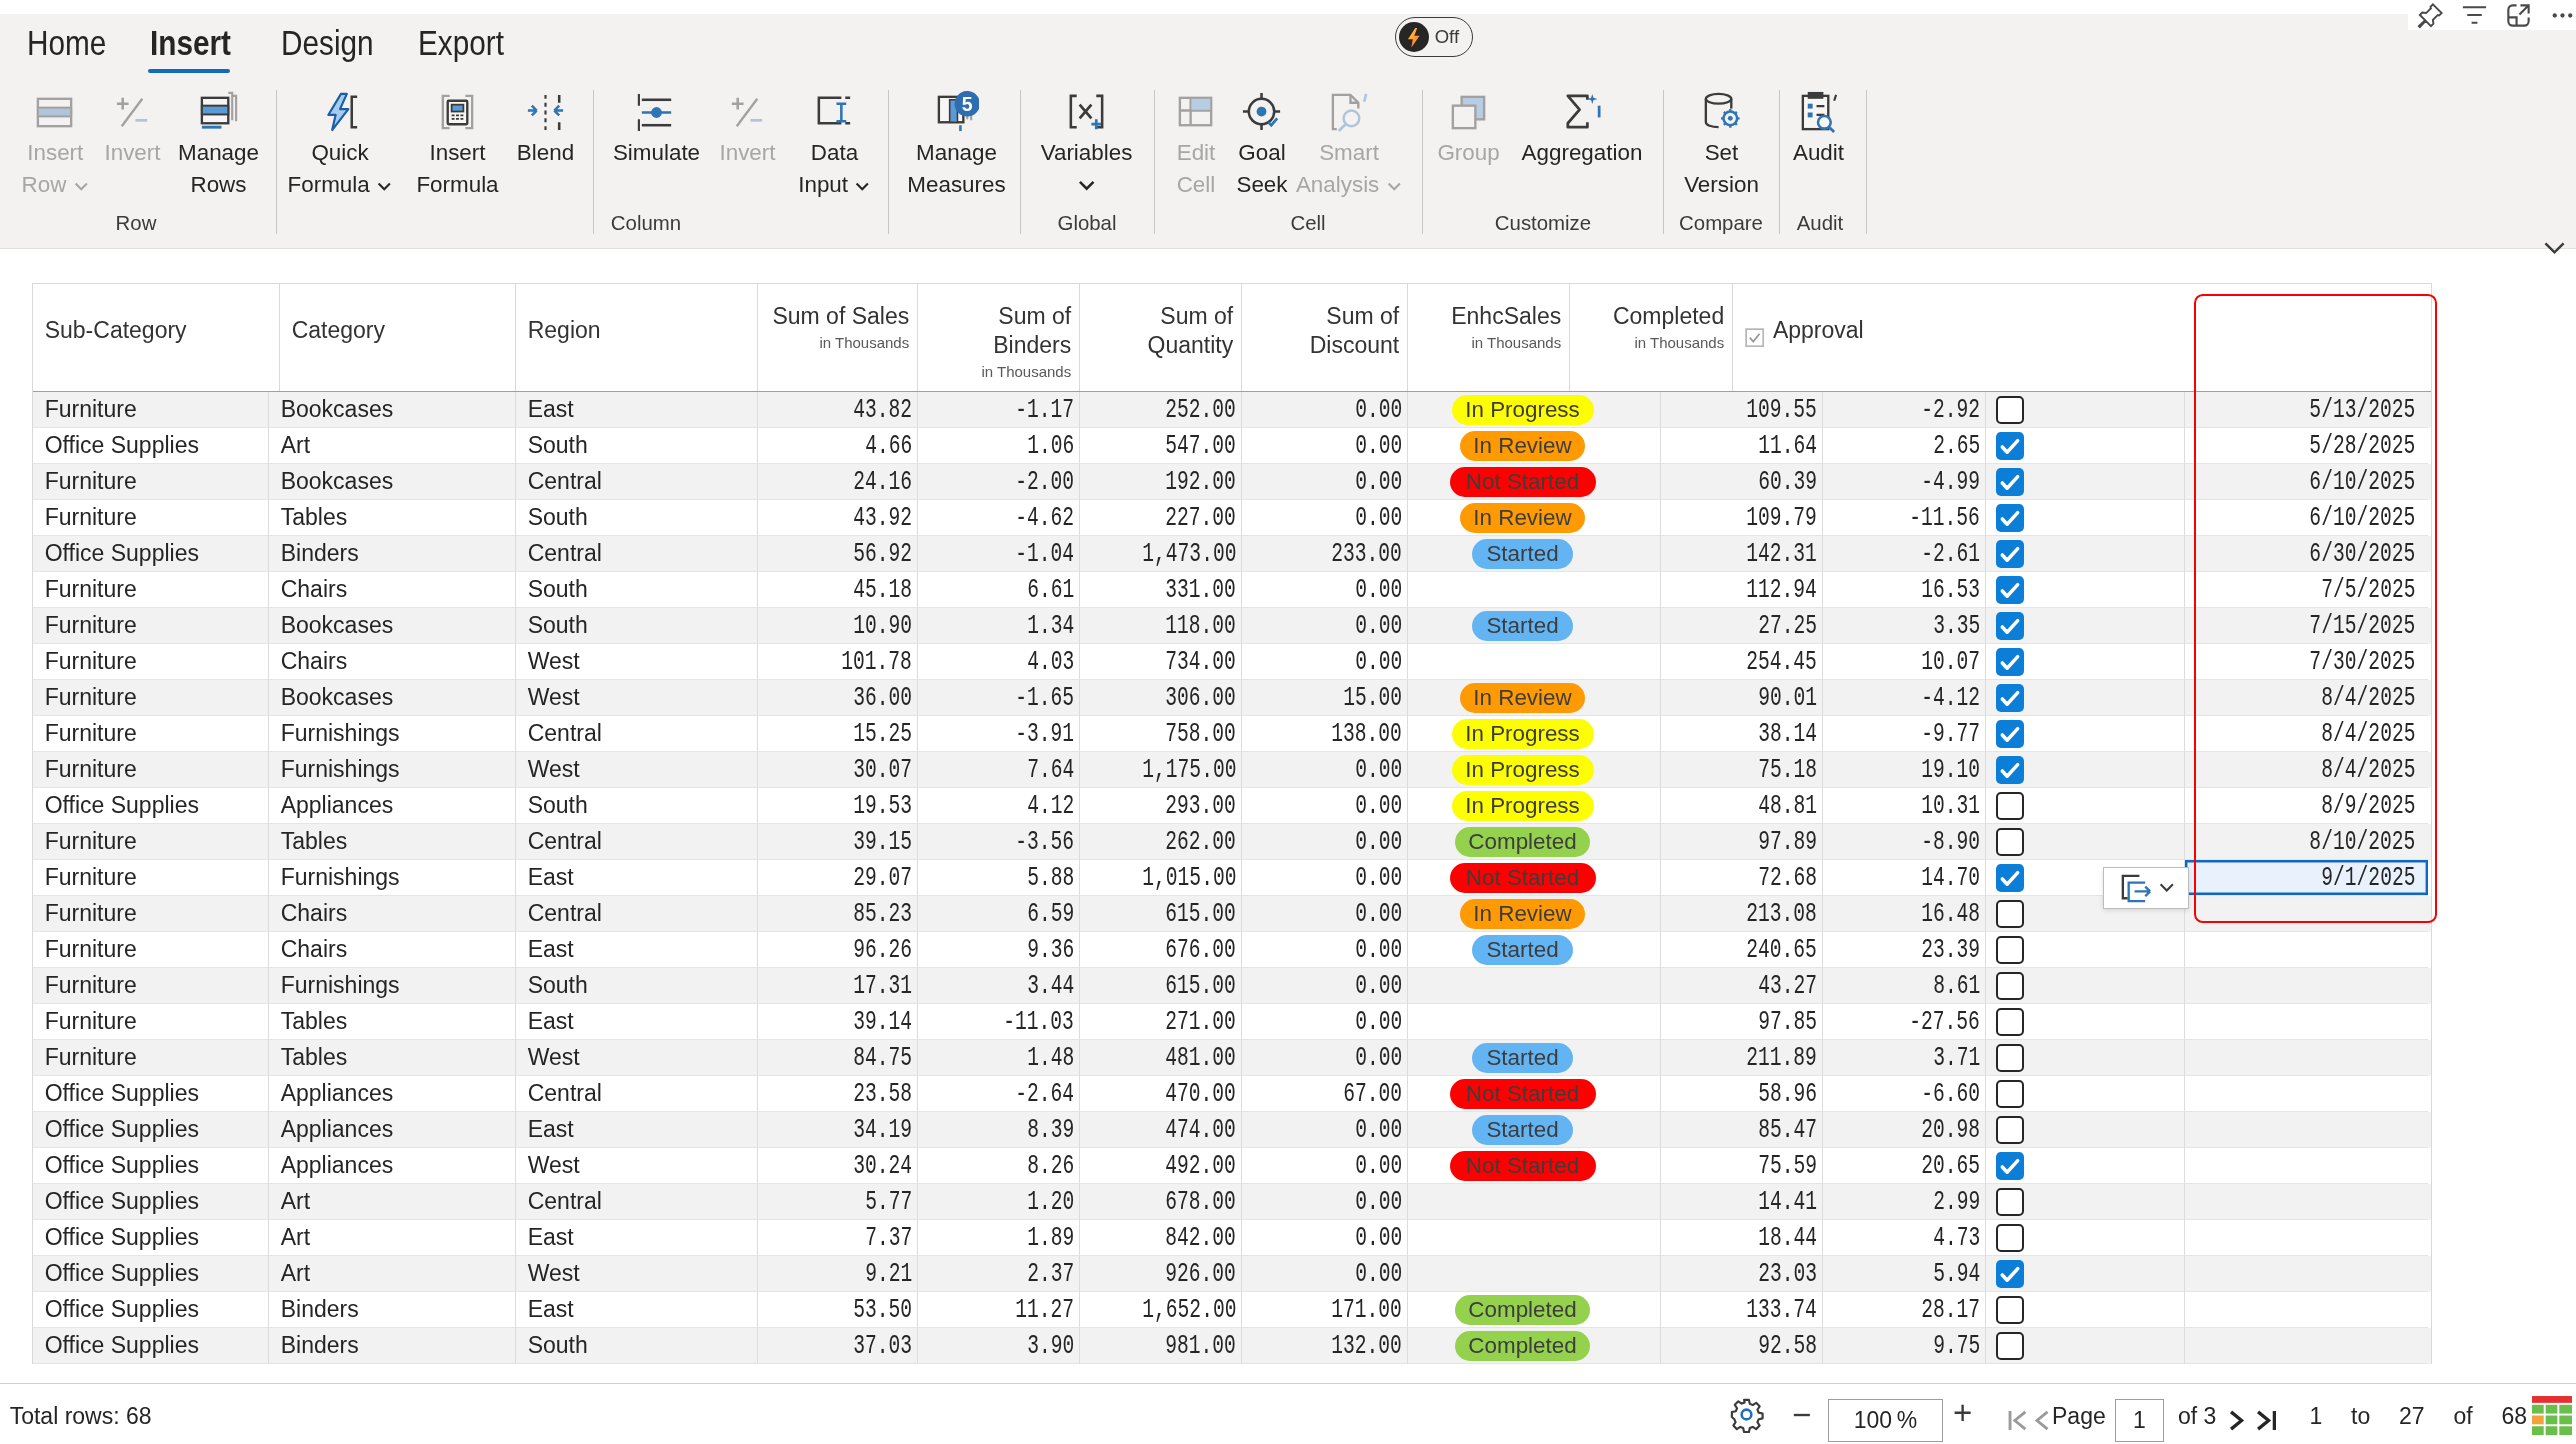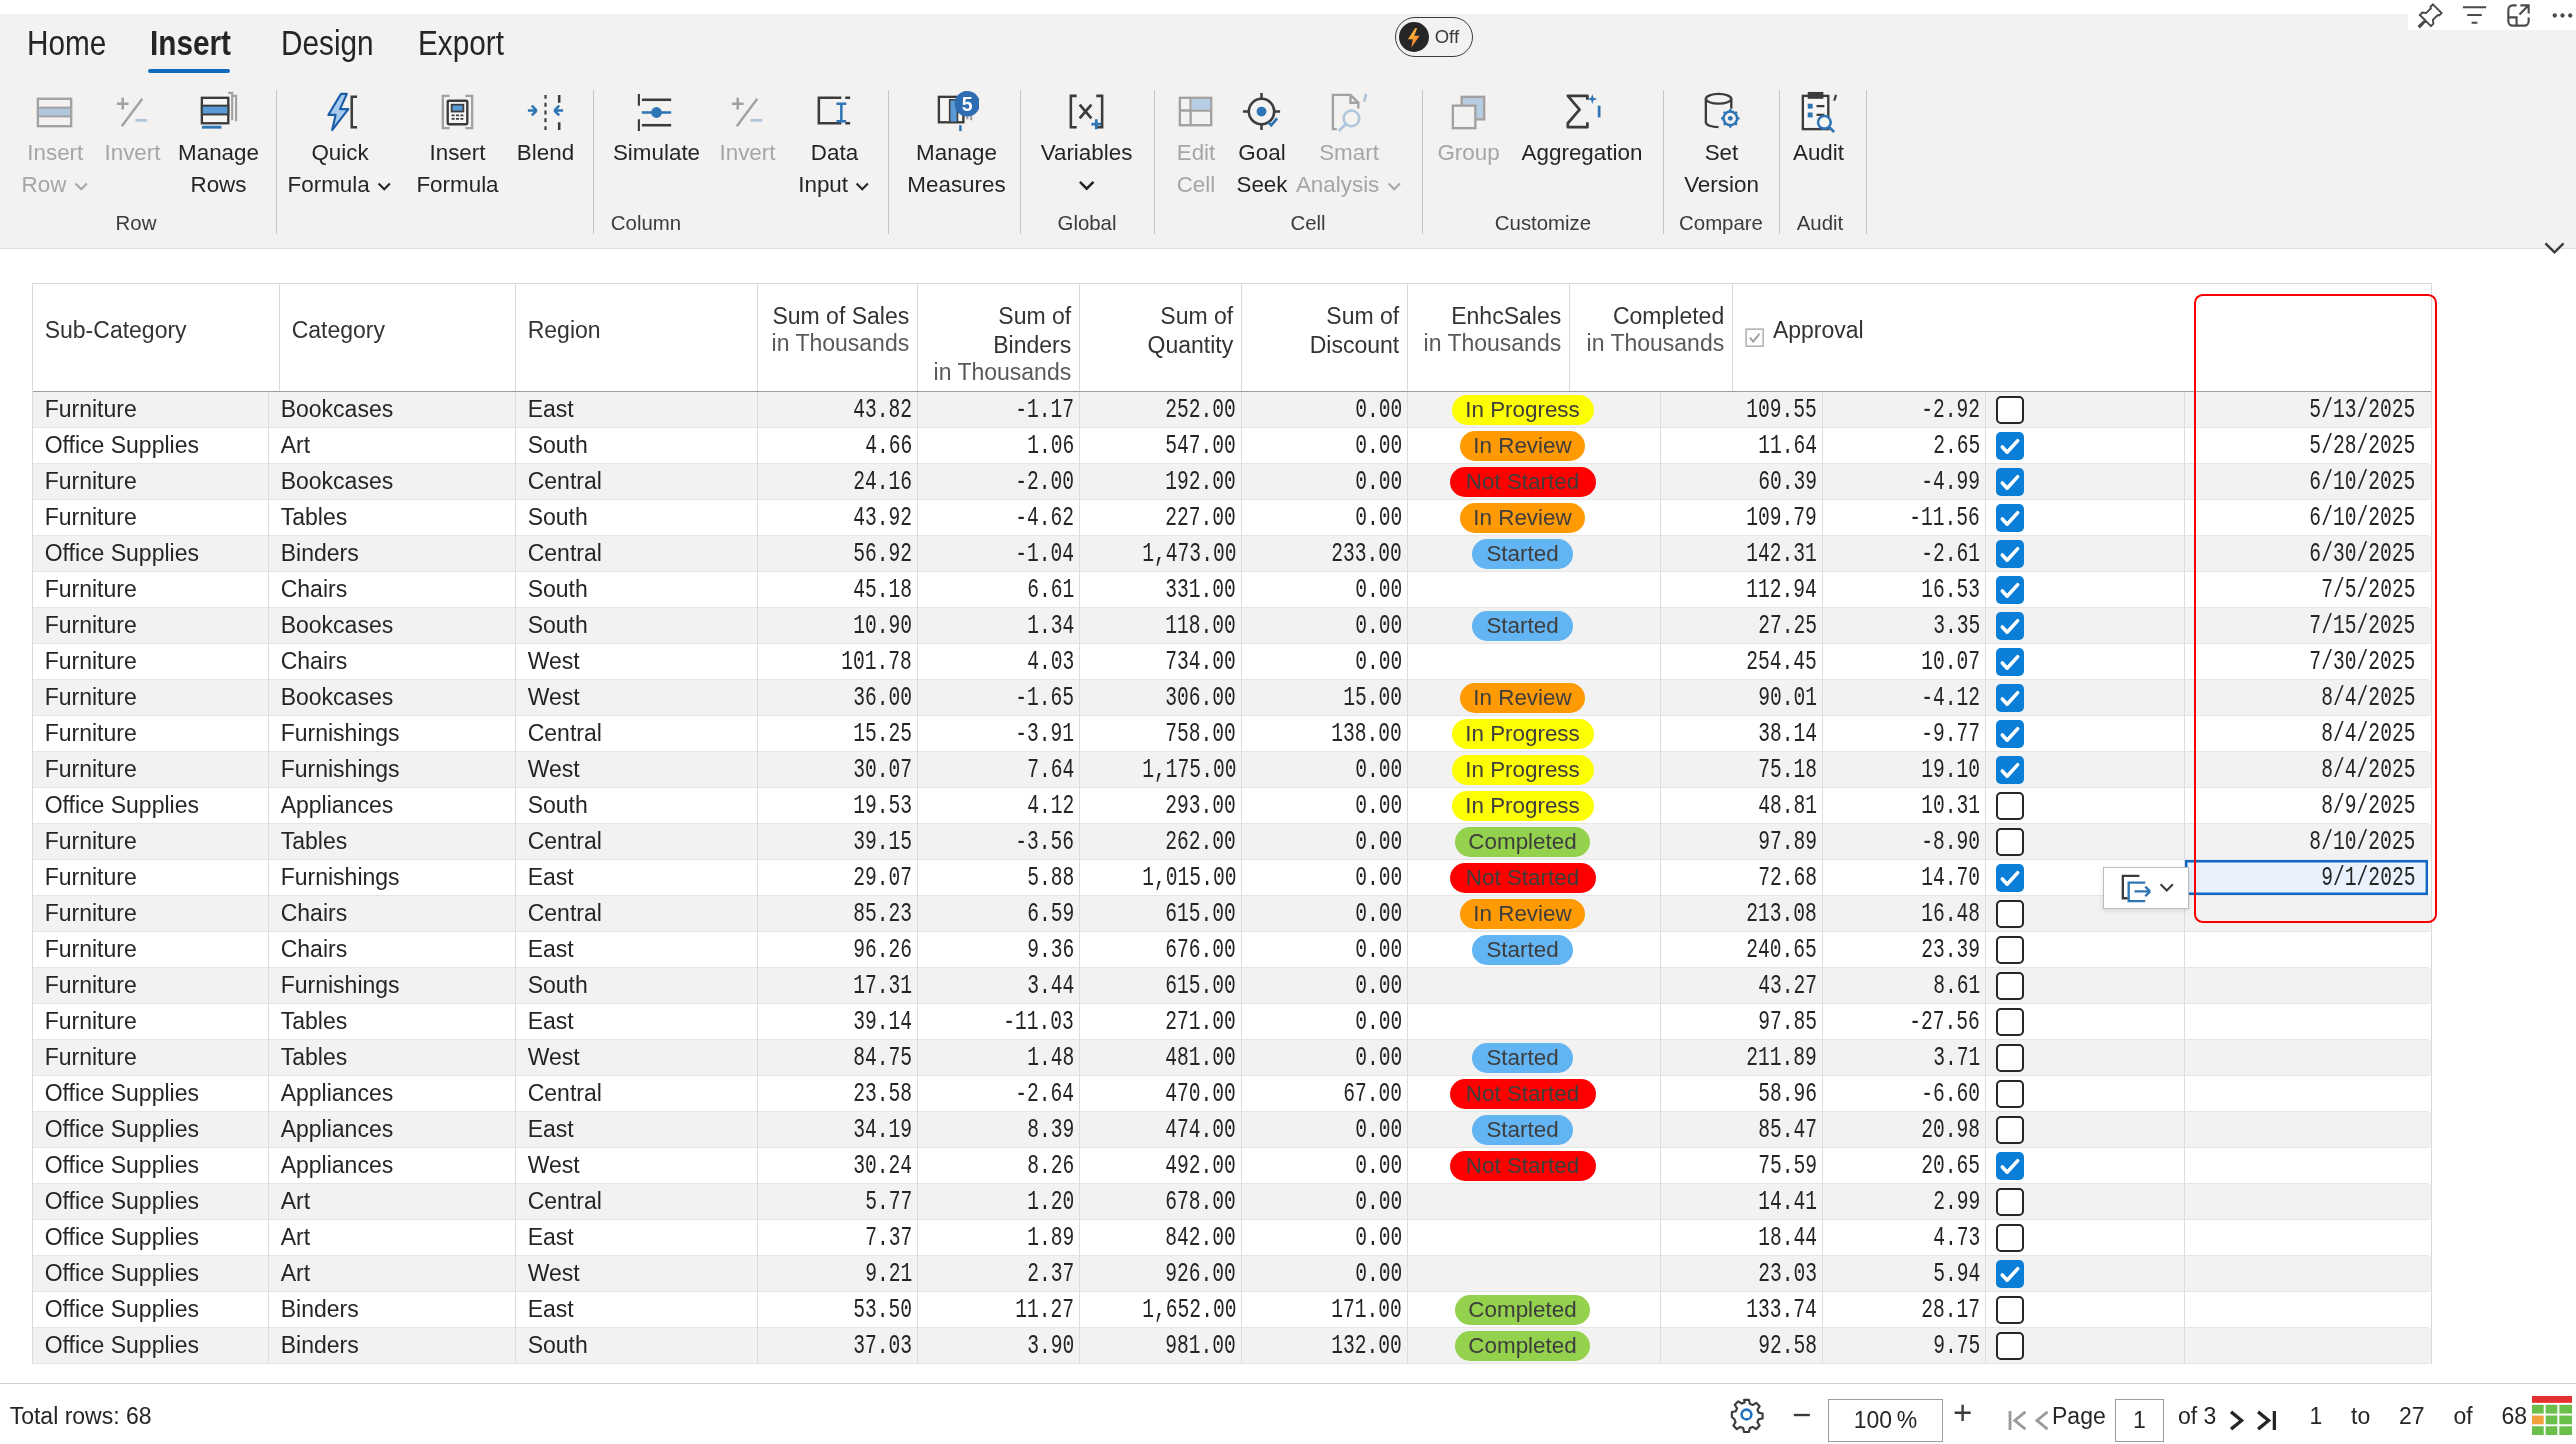--- a/index.html
+++ b/index.html
@@ -25,21 +25,21 @@
 .collapse {position:absolute;left:2543px;top:227px}
 .tbl {position:absolute;left:32px;top:283px;width:2400px;border:1px solid #d9d9d9;border-bottom:none;background:#fff}
 .thead {display:flex;height:108px;border-bottom:1.9px solid #9f9f9f;background:#fff}
 .hc {position:relative;border-right:1px solid #d9d9d9;height:100%;font-size:23px;color:#333}
 .hc:last-child {border-right:none}
 .h0 {display:flex;align-items:center;padding-left:11.7px}
 .h0 .hl {position:relative;top:-6.8px}
 .hic {display:inline-flex;align-items:center}
 .hn {text-align:right;padding:17.5px 7.8px 0 0}
 .hn .m {line-height:29px}
-.hn .s {font-size:23px;color:#595959;line-height:24px}
+.hn .s {font-size:15px;color:#595959;line-height:24px}
 .hd {text-align:right;padding-right:7.8px}
 .tr {display:flex;height:36px;background:#fff}
 .tr.odd {background:#f2f2f2}
 .c {border-right:1px solid #dcdcdc;border-bottom:1px solid #e5e5e5;height:100%;font-size:23px;
   display:flex;align-items:center;white-space:nowrap;overflow:hidden}
 .c:last-child {border-right:none}
 .c0 {width:236px;padding-left:11.7px}
 .c1 {width:247px;padding-left:11.7px}
 .c2 {width:242px;padding-left:11.7px}
 .c3 {width:160px} .c4 {width:162px} .c5 {width:162px} .c6 {width:166px}

